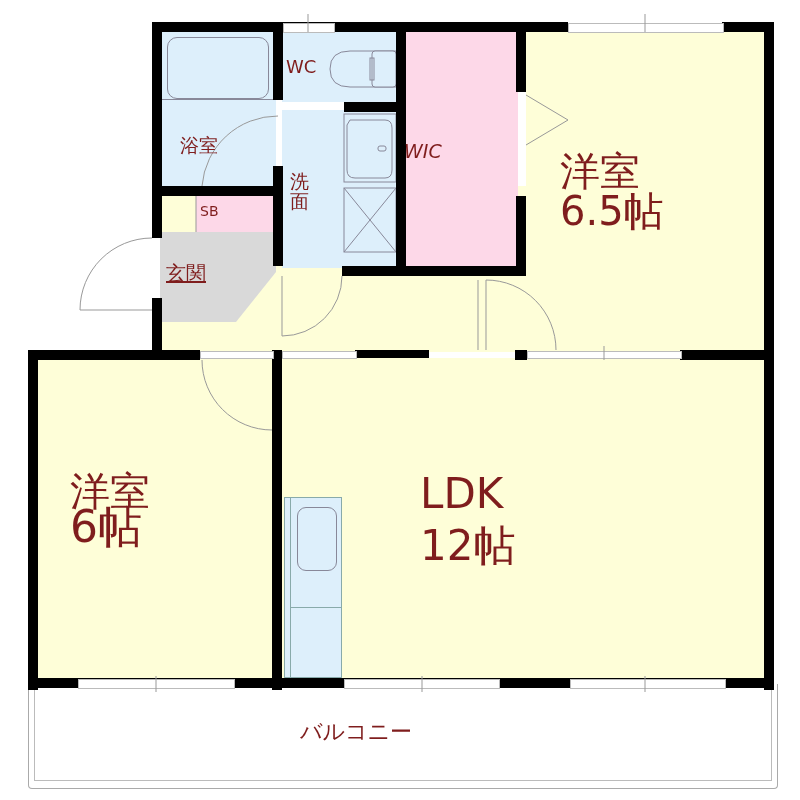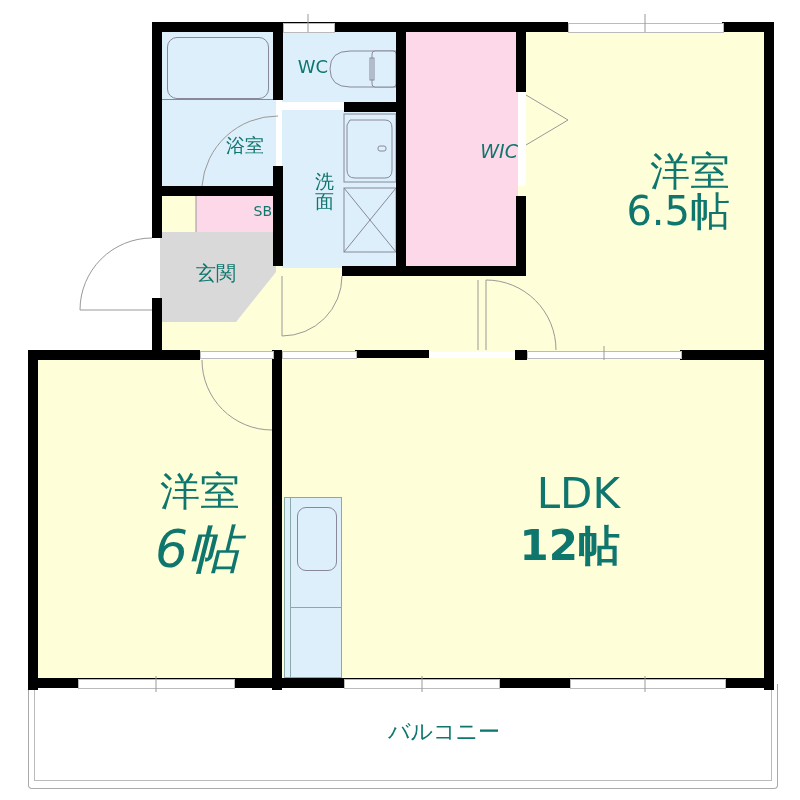--- a/index.html
+++ b/index.html
@@ -5,21 +5,21 @@
     html, body { margin: 0; padding: 0; background: #ffffff; }
     body { width: 800px; height: 800px; position: relative; overflow: hidden;
            font-family: "DejaVu Sans", "Liberation Sans", sans-serif; }
     .abs { position: absolute; }
     .wall { position: absolute; background: #000; }
     .room { position: absolute; }
     .yellow { background: #fefed8; }
     .blue { background: #ddeffb; }
     .pink { background: #fdd8e8; }
     .opening { position: absolute; background: #ffffff; }
-    .label { position: absolute; color: #0f766e; text-align: right; line-height: 1.05; white-space: pre; }
+    .label { position: absolute; color: #7f1d1d; text-align: left; line-height: 1.05; white-space: pre; }
     svg.overlay { position: absolute; left: 0; top: 0; width: 800px; height: 800px; pointer-events: none; }
   </style>
 </head>
 <body>
 
 <div>
 
   <div class="abs" style="left:28px; top:684px; width:748px; height:104px; border:1.5px solid #aaa; border-top:none; border-radius:0 0 4px 4px; background:#fff;"></div>
   <div class="abs" style="left:34px; top:684px; width:736px; height:96px; border:1.5px solid #bbb; border-top:none; background:#fff;"></div>
 
@@ -127,30 +127,30 @@
       <line x1="308" y1="14" x2="308" y2="32"></line>
       <line x1="645" y1="14" x2="645" y2="32"></line>
       <line x1="604" y1="346" x2="604" y2="360"></line>
       <line x1="156" y1="676" x2="156" y2="692"></line>
       <line x1="422" y1="676" x2="422" y2="692"></line>
       <line x1="645" y1="676" x2="645" y2="692"></line>
     </g>
   </svg>
 
   <div class="label" style="left:286px; top:58px; width:42px; font-size:18px;">WC</div>
-  <div class="label" style="left:172px; top:136px; width:92px; font-size:19px;">浴室</div>
+  <div class="label" style="left:180px; top:136px; width:92px; font-size:19px;">浴室</div>
   <div class="label" style="left:290px; top:172px; width:44px; font-size:19px;">洗
 面</div>
   <div class="label" style="left:404px; top:142px; width:114px; font-size:19px;font-style:italic;">WIC</div>
   <div class="label" style="left:200px; top:204px; width:72px; font-size:14px;">SB</div>
-  <div class="label" style="left:166px; top:263px; width:70px; font-size:20px;">玄関</div>
+  <div class="label" style="left:166px; top:263px; width:70px; font-size:20px;text-decoration:underline;">玄関</div>
 
   <div class="label" style="left:560px; top:150px; width:170px; font-size:40px;">洋室</div>
   <div class="label" style="left:560px; top:190px; width:170px; font-size:40px;">6.5帖</div>
 
   <div class="label" style="left:70px; top:470px; width:170px; font-size:40px;">洋室</div>
-  <div class="label" style="left:70px; top:522px; width:170px; font-size:52px;font-style:italic;">6帖</div>
+  <div class="label" style="left:70px; top:504px; width:170px; font-size:44px;">6帖</div>
 
   <div class="label" style="left:420px; top:472px; width:200px; font-size:42px;">LDK</div>
-  <div class="label" style="left:420px; top:524px; width:200px; font-size:42px;font-weight:bold;">12帖</div>
+  <div class="label" style="left:420px; top:524px; width:200px; font-size:42px;">12帖</div>
 
   <div class="label" style="left:300px; top:720px; width:200px; font-size:22px;">バルコニー</div>
 </div>
 
 </body></html>

